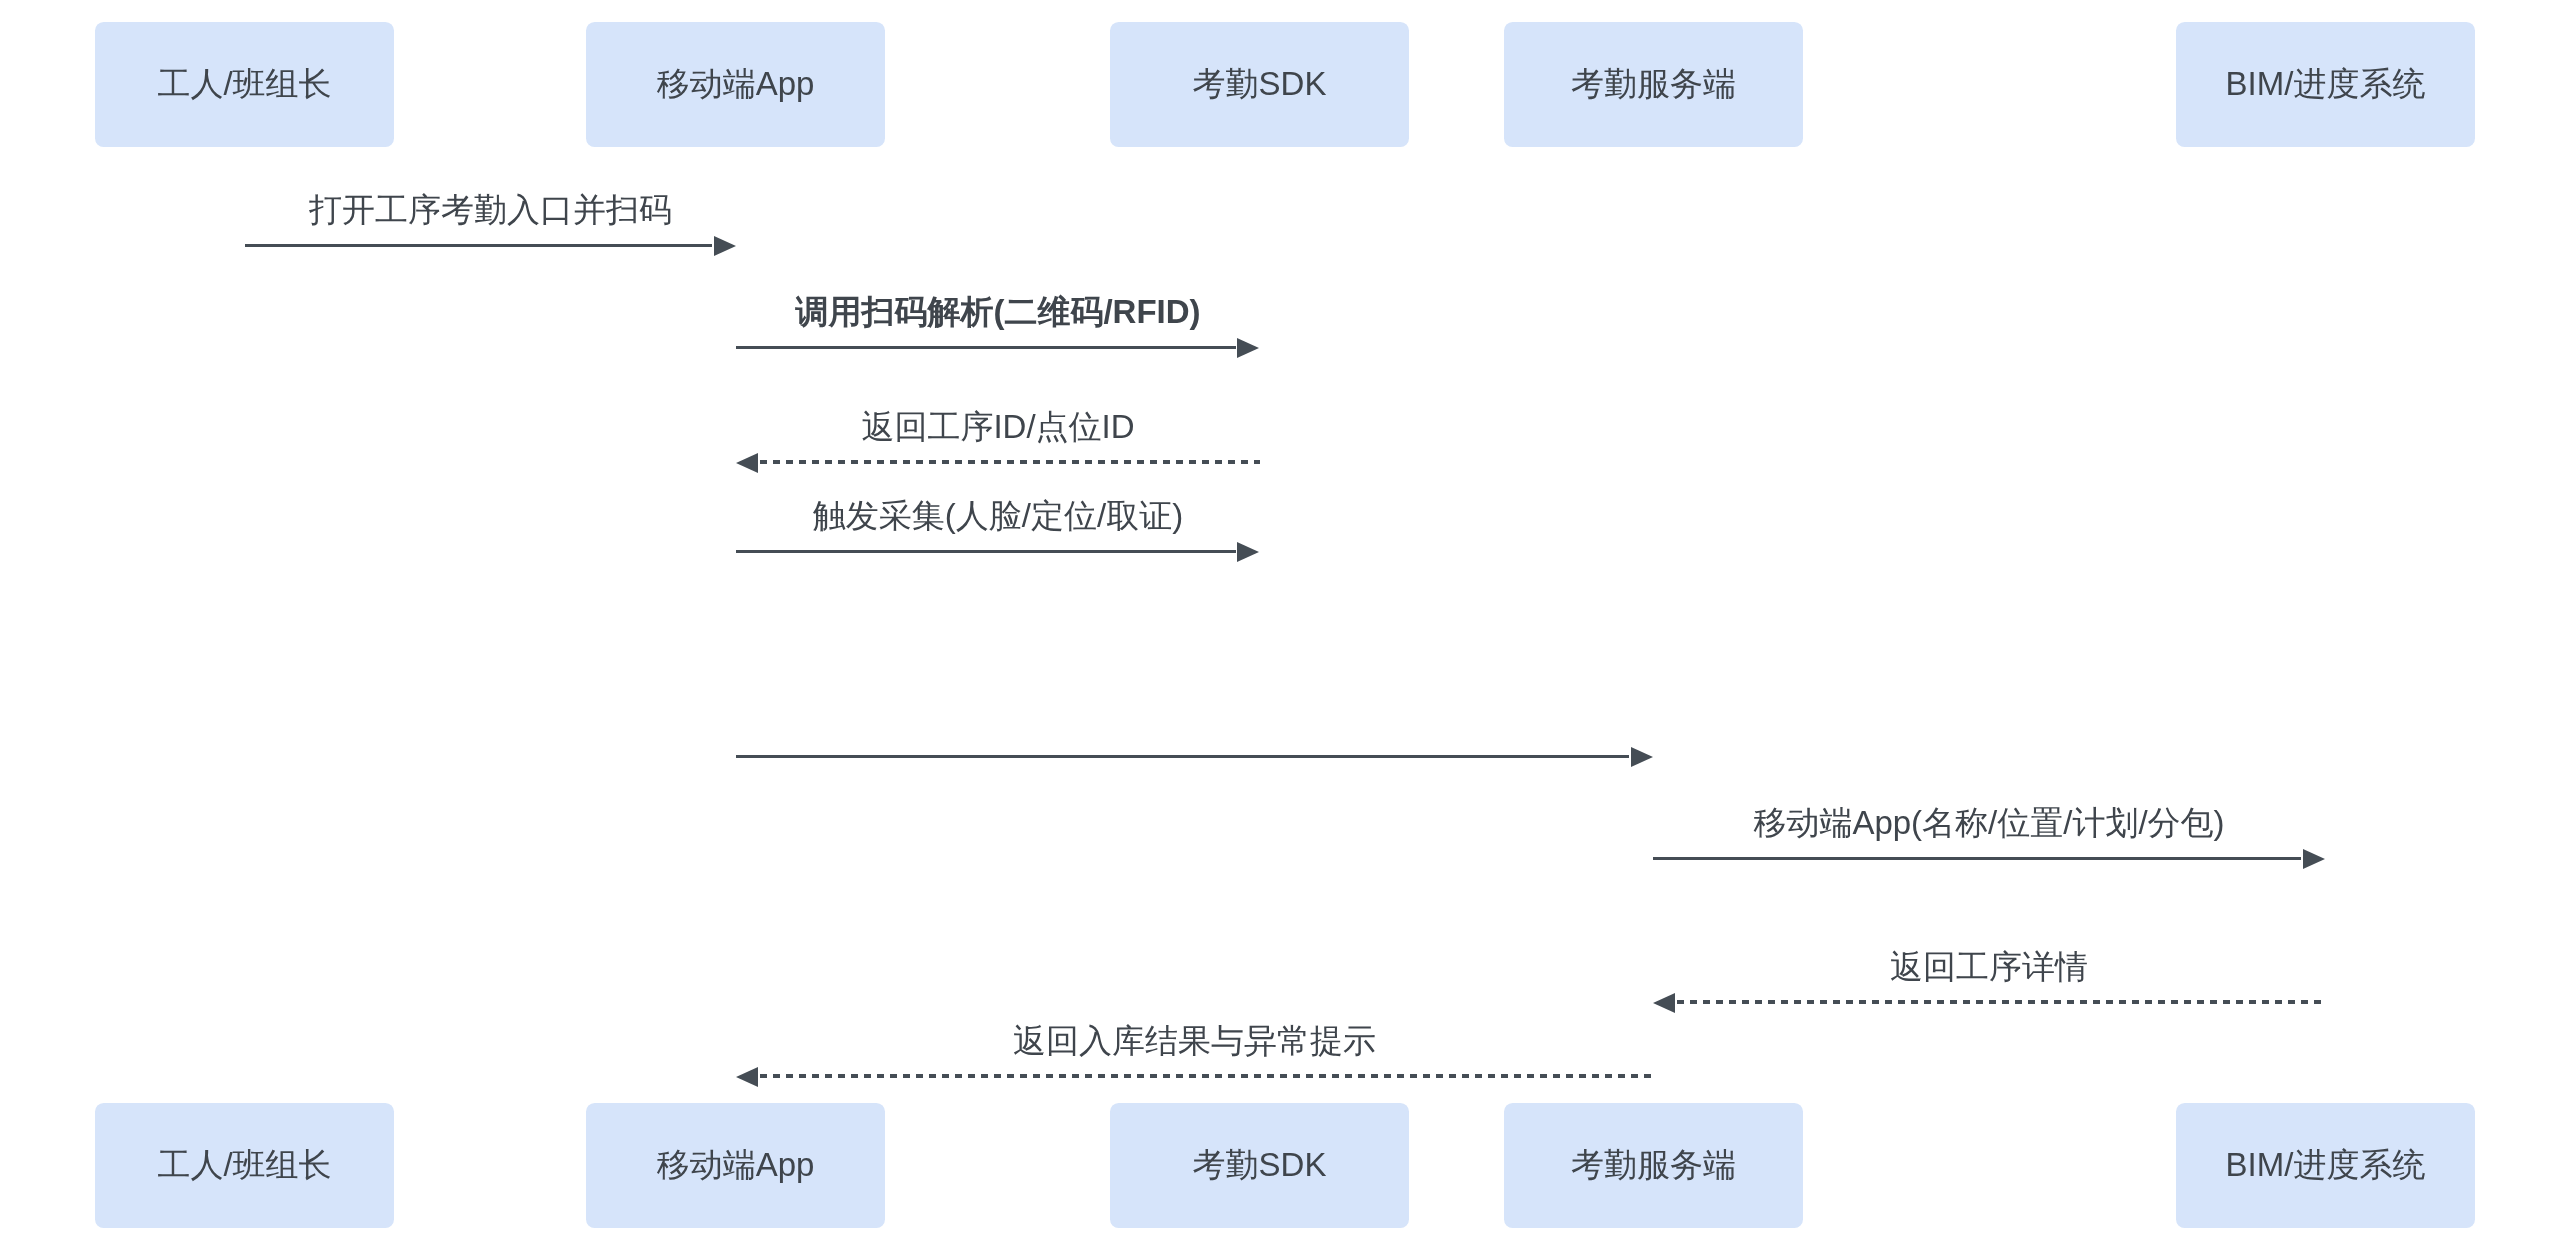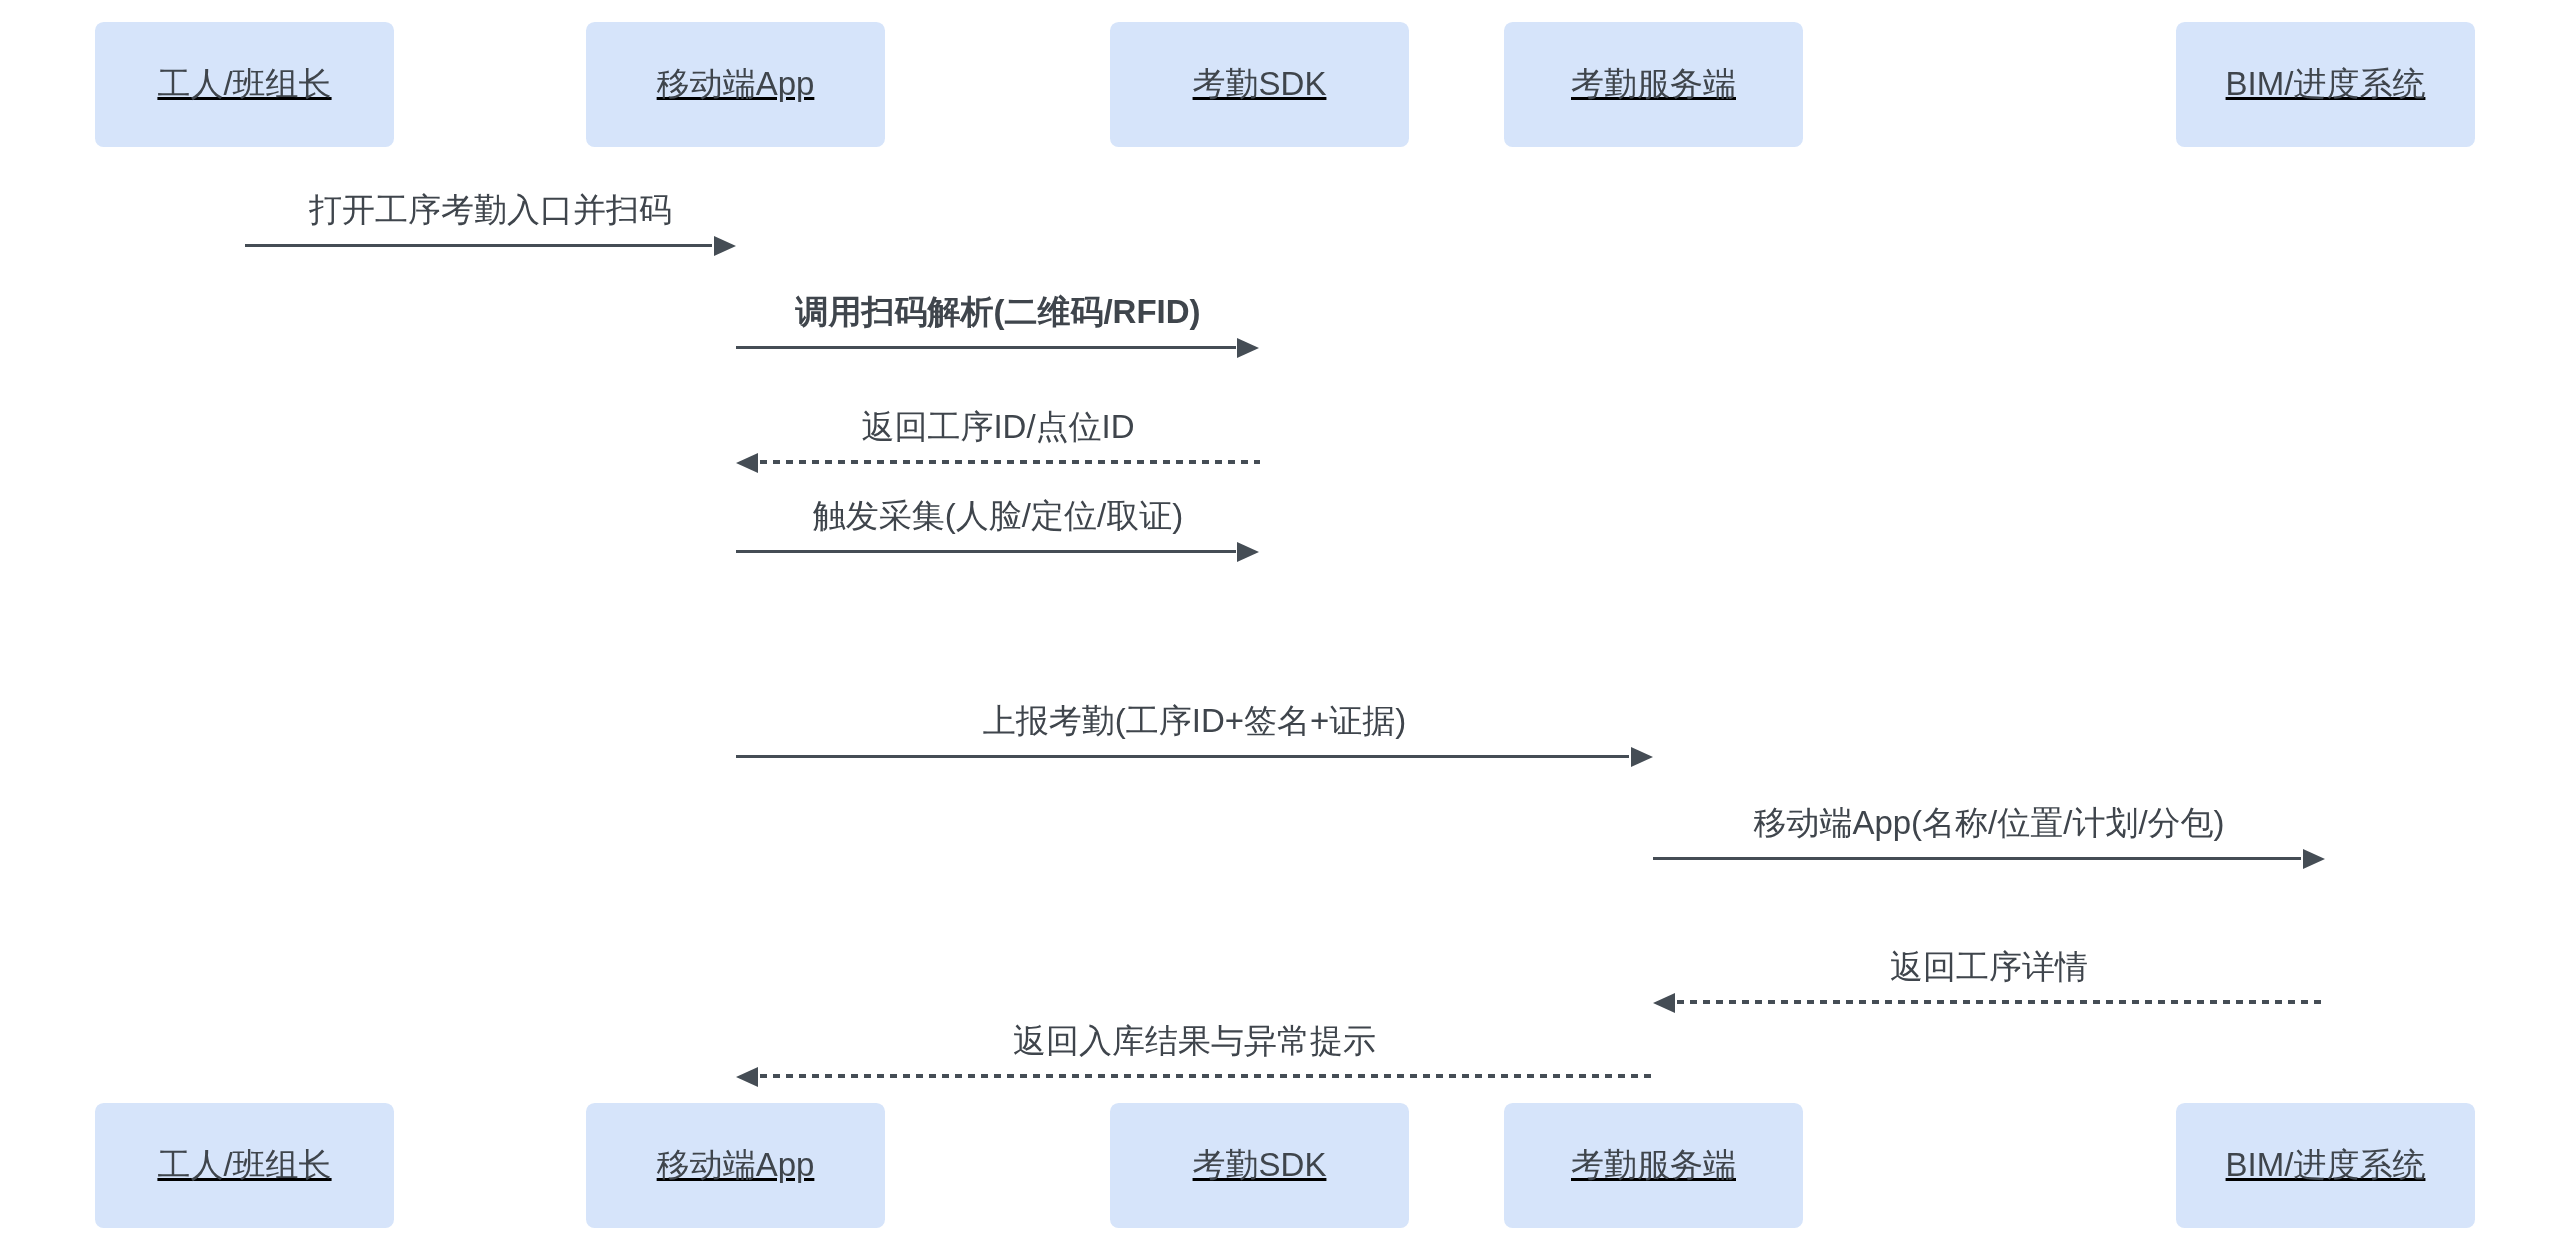--- a/index.html
+++ b/index.html
@@ -19,21 +19,20 @@
   }
   .actor{
     position:absolute;
     width:299px;
     height:125px;
     background:var(--actor-fill);
     border-radius:8.6px;
     display:flex;
     align-items:center;
     justify-content:center;
-    text-decoration:underline;
   }
   .actor-label{
     font-size:33px;
     color:var(--text);
     white-space:nowrap;
   }
   .msg{
     position:absolute;
     height:69px;
   }
@@ -119,21 +118,20 @@
       <div class="msg-label">返回工序ID/点位ID</div>
       <div class="msg-line dashed" style="left: 24px; width: 500px;"></div>
       <div class="arrow-head left" style="left: 0px;"></div>
     </div>
     <div class="msg" style="left: 736px; top: 497px; width: 524px;">
       <div class="msg-label">触发采集(人脸/定位/取证)</div>
       <div class="msg-line" style="left: 0px; width: 500px;"></div>
       <div class="arrow-head right" style="left: 501px;"></div>
     </div>
     <div class="msg" style="left: 736px; top: 702px; width: 917px;">
-      <div class="msg-label">上报考勤(工序ID+签名+证据)</div>
       <div class="msg-line" style="left: 0px; width: 893px;"></div>
       <div class="arrow-head right" style="left: 895px;"></div>
     </div>
     <div class="msg" style="left: 1653px; top: 804px; width: 672px;">
       <div class="msg-label">移动端App(名称/位置/计划/分包)</div>
       <div class="msg-line" style="left: 0px; width: 648px;"></div>
       <div class="arrow-head right" style="left: 650px;"></div>
     </div>
     <div class="msg" style="left: 1653px; top: 906px; width: 672px; margin-top: 42px;">
       <div class="msg-label">返回工序详情</div>

